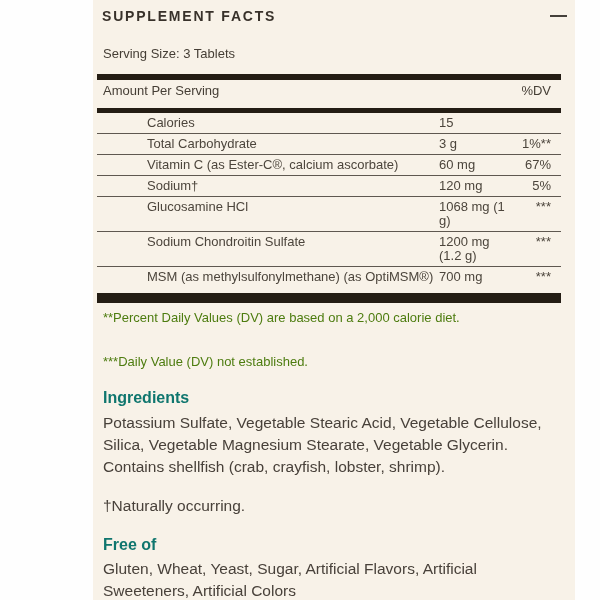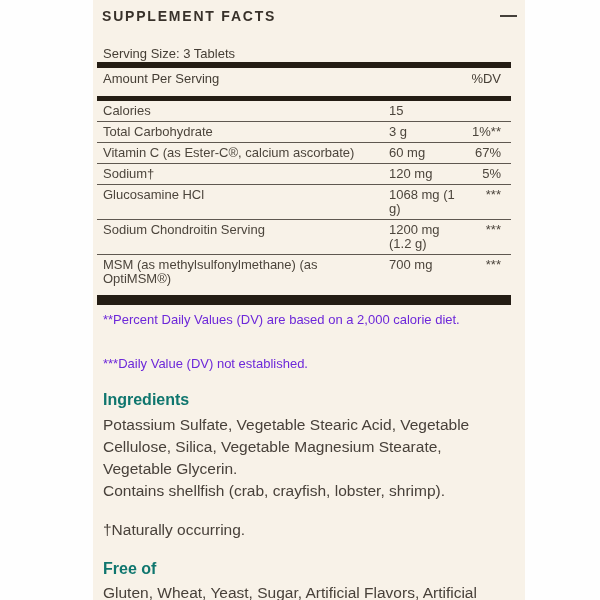--- a/index.html
+++ b/index.html
@@ -7,21 +7,21 @@
   body {
     background: #fefefe;
     font-family: "Liberation Sans", sans-serif;
     color: #48413a;
     position: relative;
     overflow: hidden;
   }
   .panel {
     position: absolute;
     left: 93px; top: 0;
-    width: 432px; height: 600px;
+    width: 482px; height: 600px;
     background: #f8f2e8;
     overflow: hidden;
   }
   .inner { padding: 8px 14px 0 4px; }
 
   
   .acc-header {
     display: flex;
     align-items: center;
     justify-content: space-between;
@@ -38,21 +38,21 @@
   .minus-icon {
     width: 17px; height: 2px;
     background: #45403a;
     margin-right: -6px;
     flex: 0 0 auto;
   }
 
   
   .serving {
     margin-top: 21px;
-    margin-bottom: 0;
+    margin-bottom: 12px;
     padding-left: 6px;
     font-size: 13px;
     line-height: 17px;
     color: #453e35;
   }
 
   
   .bar-thick { height: 6px; background: #241d14; }
   .bar-mid   { height: 5px; background: #241d14; }
   .bar-bottom{ height: 10px; background: #241d14; }
@@ -68,30 +68,30 @@
   }
   .t-row {
     display: flex;
     font-size: 13px;
     line-height: 14px;
     padding: 3px 0 3px 0;
     border-bottom: 1px solid #5f5850;
     color: #4c453c;
   }
   .t-row:last-child { border-bottom: none; padding-bottom: 9px; }
-  .cell.name  { flex: 1 1 auto; padding-left: 6px; padding-right: 4px; }
+  .cell.name  { flex: 1 1 auto; padding-left: 6px; padding-right: 4px; margin-left: 44px; }
   .cell.amount{ flex: 0 0 70px; }
   .cell.dv    { flex: 0 0 52px; text-align: right; padding-right: 10px; }
 
   
   .footnote {
     font-size: 13px;
     line-height: 16px;
     padding-left: 6px;
-    color: #6d28d9;
+    color: #4d7c0f;
   }
   .footnote.first { margin-top: 7px; }
   .footnote.second { margin-top: 28px; }
 
   
   .section-heading {
     font-size: 16px;
     font-weight: bold;
     color: #0f766e;
     padding-left: 6px;
@@ -156,21 +156,21 @@
     <div class="cell dv">5%</div>
   </div>
 
   <div class="t-row">
     <div class="cell name">Glucosamine HCl</div>
     <div class="cell amount">1068 mg (1 g)</div>
     <div class="cell dv">***</div>
   </div>
 
   <div class="t-row">
-    <div class="cell name">Sodium Chondroitin Serving</div>
+    <div class="cell name">Sodium Chondroitin Sulfate</div>
     <div class="cell amount">1200 mg (1.2 g)</div>
     <div class="cell dv">***</div>
   </div>
 
   <div class="t-row">
     <div class="cell name">MSM (as methylsulfonylmethane) (as OptiMSM®)</div>
     <div class="cell amount">700 mg</div>
     <div class="cell dv">***</div>
   </div>
 </div>

